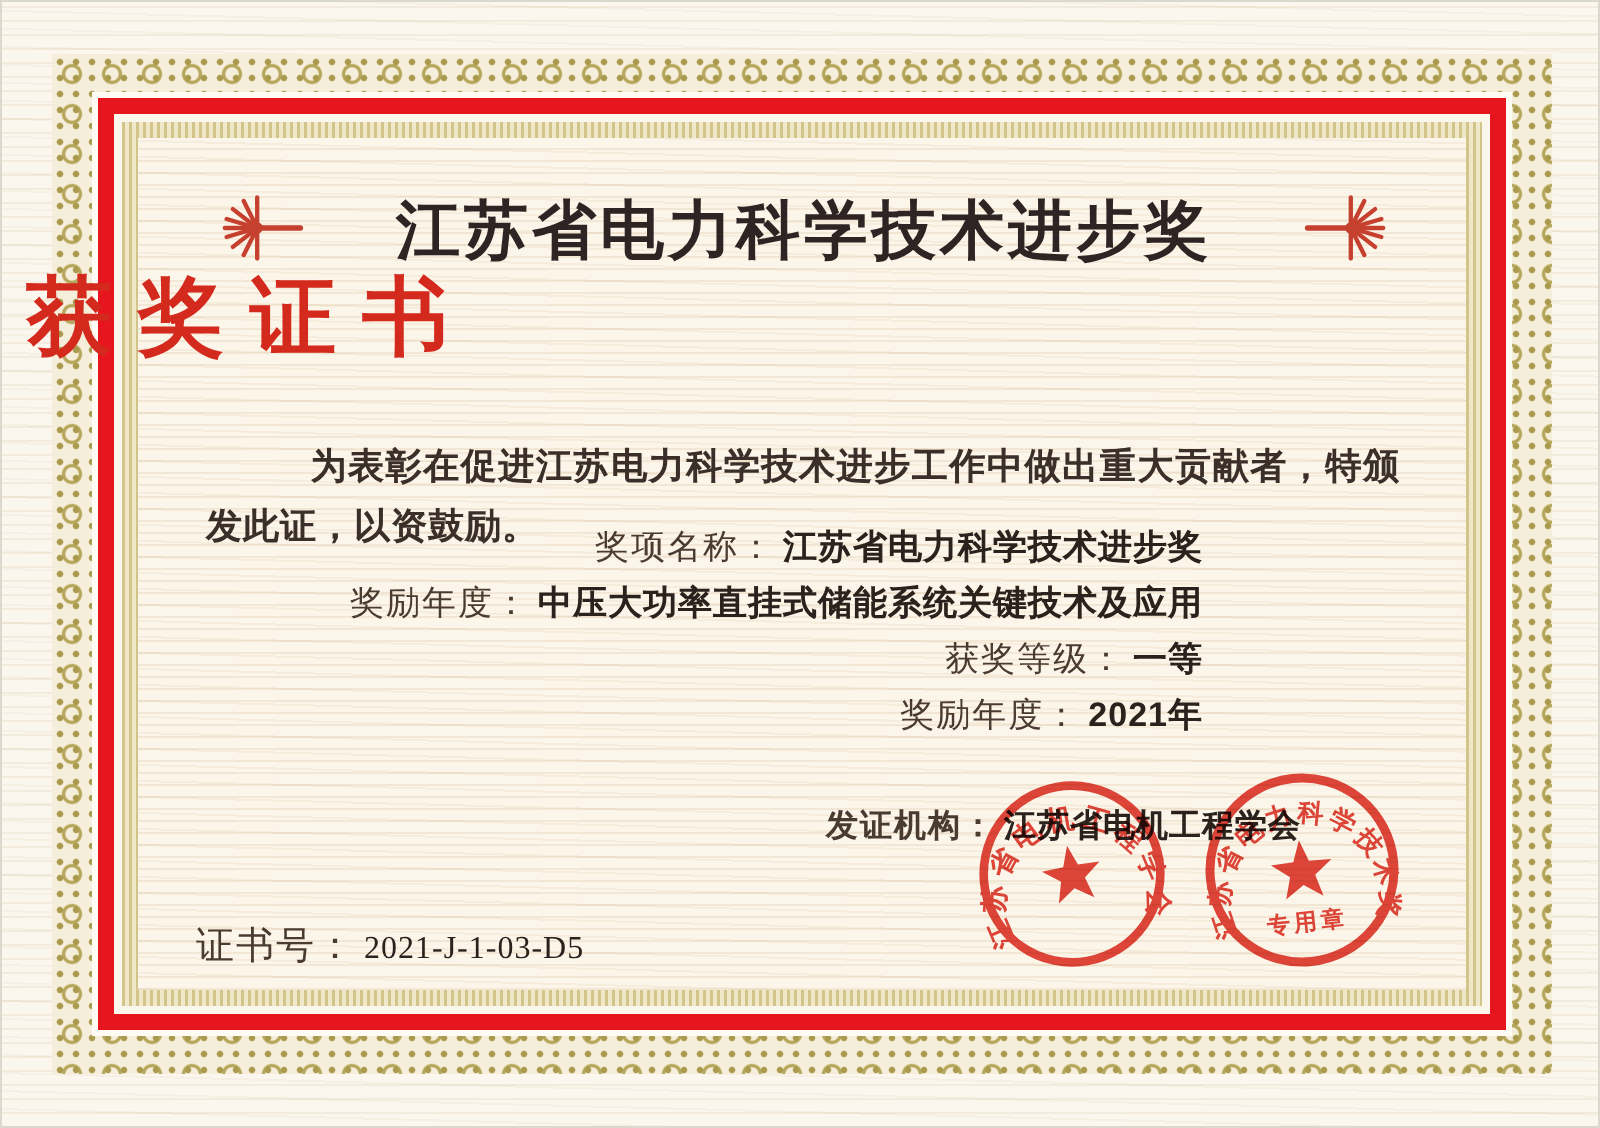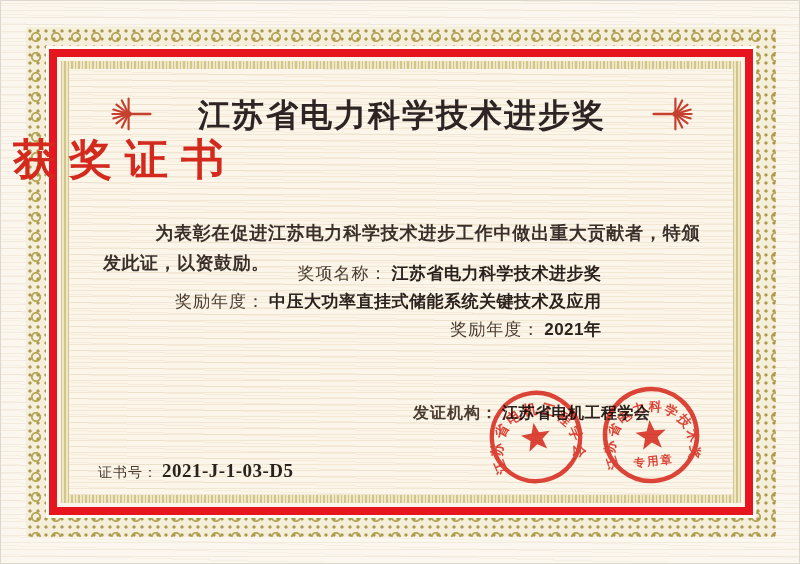--- a/index.html
+++ b/index.html
@@ -66,22 +66,22 @@
   .fields li{height:28px;line-height:28px;white-space:nowrap;}
   .f-label{font-size:17px;color:#4a3b30;letter-spacing:1px;}
   .f-value{
     font-family:"Liberation Sans","DejaVu Sans",sans-serif;
     font-size:17px;font-weight:700;color:#2b221d;letter-spacing:.5px;margin-left:4px;
   }
   .issuer{position:absolute;left:413px;top:403px;white-space:nowrap;}
   .issuer .f-label{font-size:16px;font-weight:bold;}
   .issuer .f-value{font-size:16px;}
   .cert-no{position:absolute;left:98px;top:460px;white-space:nowrap;}
-  .cert-no .f-label{font-size:14px;}
-  .cert-no .f-value{font-family:"Liberation Serif","DejaVu Serif",serif;font-size:19px;font-weight:700;color:#2b221d;letter-spacing:.5px;}
+  .cert-no .f-label{font-size:19px;}
+  .cert-no .f-value{font-family:"Liberation Serif","DejaVu Serif",serif;font-size:16px;font-weight:400;color:#2b221d;letter-spacing:.5px;}
   
   .seal{position:absolute;color:#dc3428;opacity:.9;mix-blend-mode:multiply;}
   .seal-left{left:488px;top:389px;transform:rotate(-10deg);}
   .seal-right{left:601px;top:385px;transform:rotate(-6deg);}
   .seal svg{display:block;}
 </style>
 </head>
 <body>
 
 <div class="page">
@@ -136,20 +136,23 @@
   <p class="body-text">为表彰在促进江苏电力科学技术进步工作中做出重大贡献者，特颁发此证，以资鼓励。</p>
 
   <ul class="fields">
     <li>
       <span class="f-label">奖项名称：</span><span class="f-value">江苏省电力科学技术进步奖</span>
     </li>
     <li>
       <span class="f-label">奖励年度：</span><span class="f-value">中压大功率直挂式储能系统关键技术及应用</span>
     </li>
     <li>
+      <span class="f-label">获奖等级：</span><span class="f-value">一等</span>
+    </li>
+    <li>
       <span class="f-label">奖励年度：</span><span class="f-value">2021年</span>
     </li>
   </ul>
 
   <div class="issuer">
     <span class="f-label">发证机构：</span><span class="f-value">江苏省电机工程学会</span>
   </div>
 
   <div class="cert-no">
     <span class="f-label">证书号：</span><span class="f-value">2021-J-1-03-D5</span>

